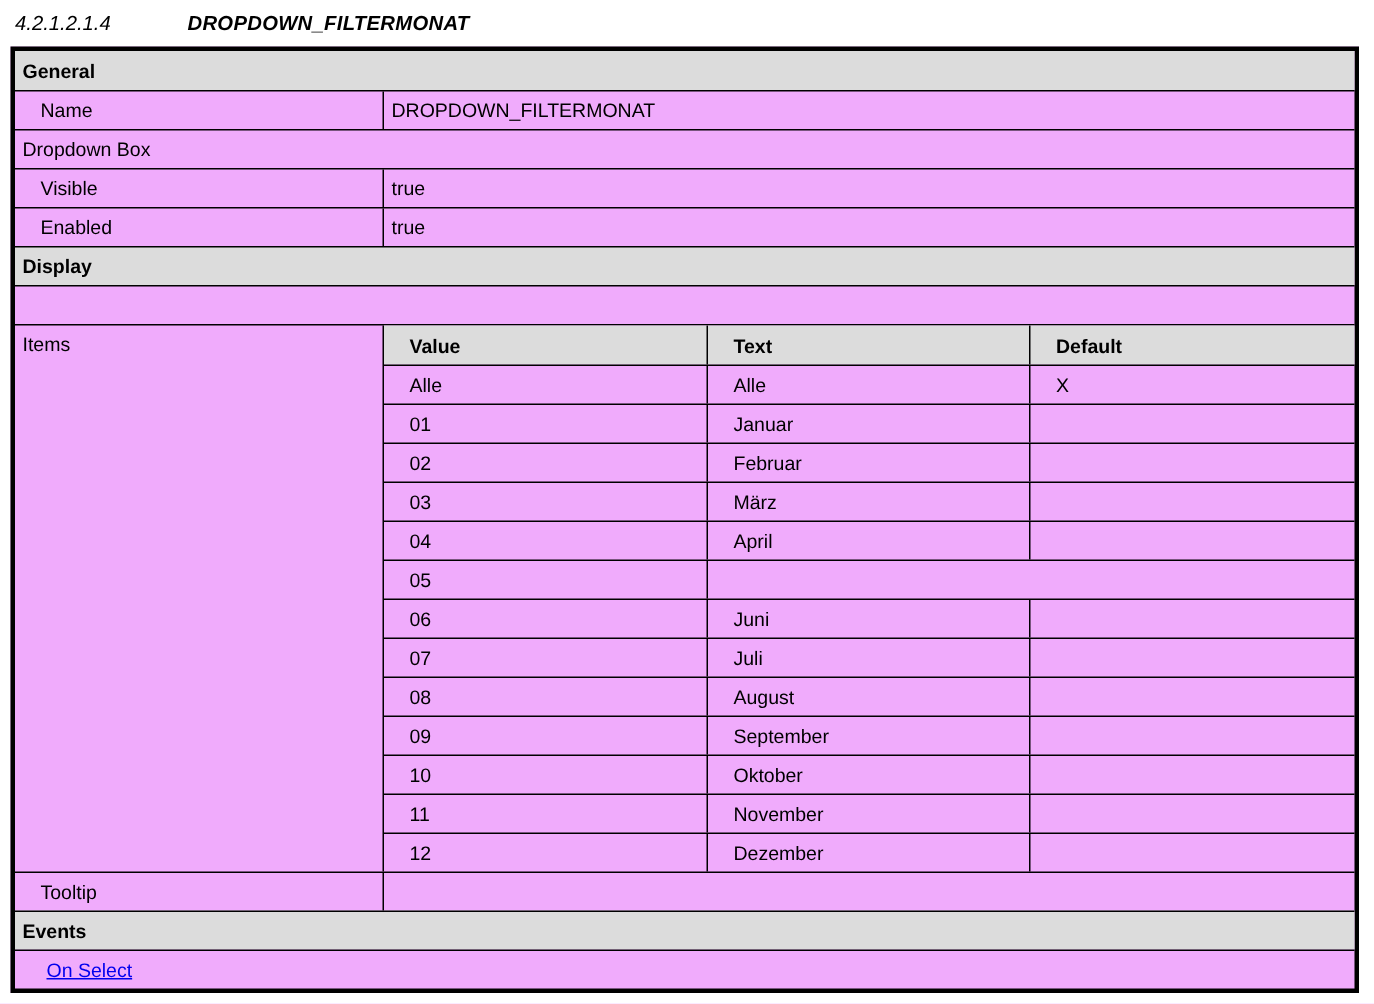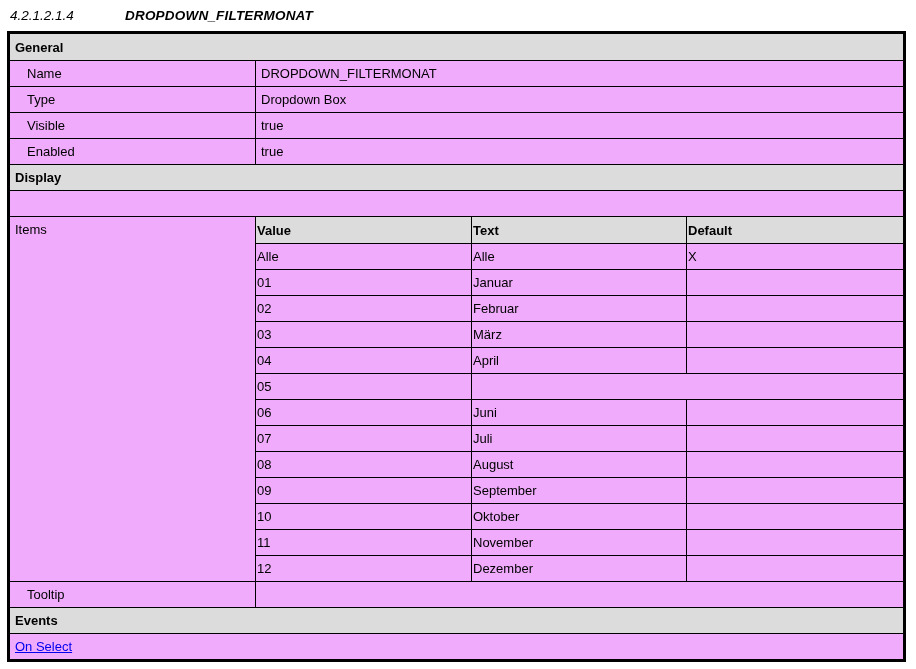--- a/index.html
+++ b/index.html
@@ -64,26 +64,26 @@
   }
   .nested { flex: 1; display: flex; flex-direction: column; }
   .nrow {
     display: flex;
     align-items: stretch;
     height: 26px;
     border-top: 1px solid #000000;
   }
   .nrow:first-child { border-top: none; }
   .nheader { background: #dcdcdc; font-weight: bold; }
-  .nc { display: flex; align-items: center; padding-left: 1px; }
+  .nc { display: flex; align-items: center; padding-left: 17px; }
   .nc-v { flex: 0 0 216px; border-right: 1px solid #000000; }
   .nc-t { flex: 0 0 215px; border-right: 1px solid #000000; }
   .nc-d { flex: 1; }
 
-  .link-row { padding-left: 5px; align-items: center; }
+  .link-row { padding-left: 21px; align-items: center; }
   a.event-link {
     color: #0000ee;
     text-decoration: underline;
     cursor: pointer;
   }
 </style>
 </head>
 <body>
 
 <div class="heading">
@@ -93,21 +93,20 @@
 
 <div class="tbl">
 
   <div class="trow sec">General</div>
 
   <div class="trow">
     <div class="lbl">Name</div>
     <div class="val">DROPDOWN_FILTERMONAT</div>
   </div>
   <div class="trow">
-    <div class="lbl">Type</div>
     <div class="val">Dropdown Box</div>
   </div>
   <div class="trow">
     <div class="lbl">Visible</div>
     <div class="val">true</div>
   </div>
   <div class="trow">
     <div class="lbl">Enabled</div>
     <div class="val">true</div>
   </div>

